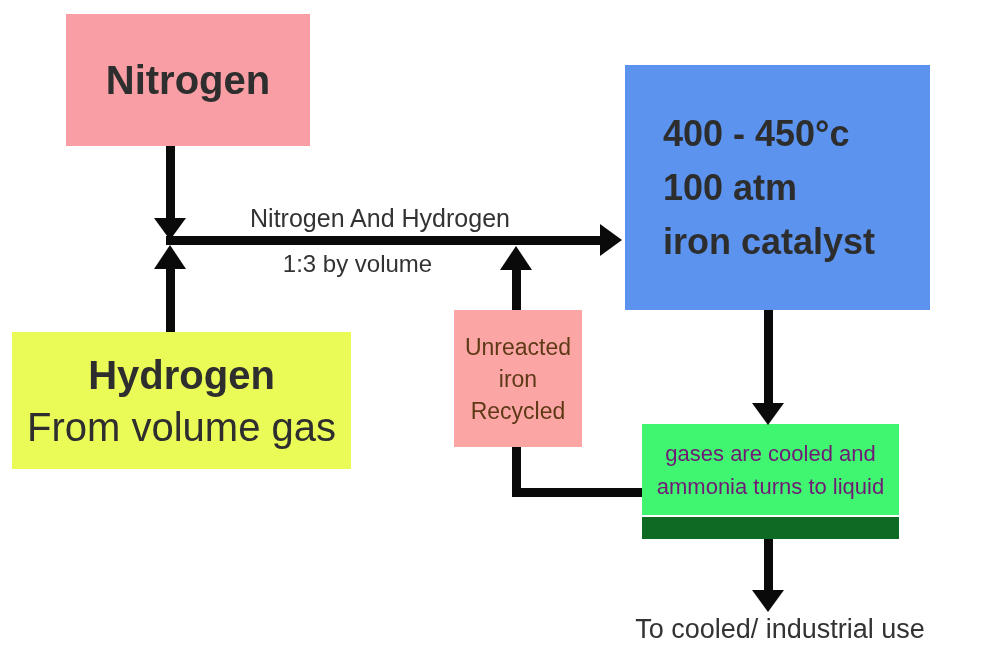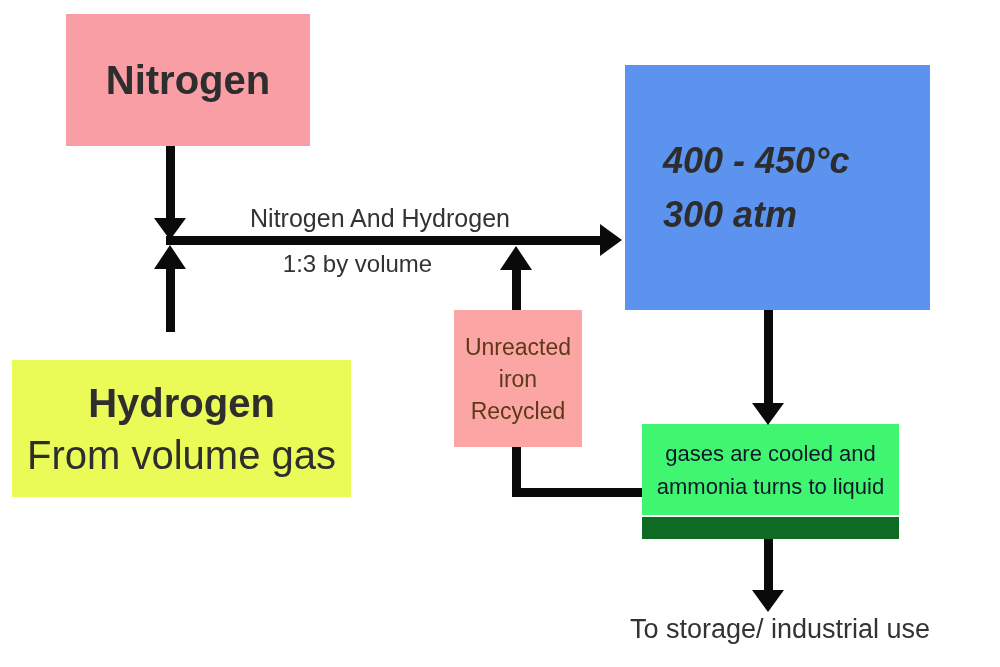--- a/index.html
+++ b/index.html
@@ -26,50 +26,49 @@
 
   
   .box-nitrogen {
     left: 66px; top: 14px; width: 244px; height: 132px;
     background: #f89ea4;
     font-size: 40px; line-height: 52px; color: #2e2e2e;
   }
   .box-hydrogen {
     left: 12px; top: 332px; width: 339px; height: 137px;
     background: #eafa57;
-    font-size: 40px; line-height: 52px; color: #2e2e2e; margin-top: 28px;
+    font-size: 40px; line-height: 52px; color: #2e2e2e;
   }
   .box-title { font-weight: bold; }
 
   
   .box-reactor {
     left: 625px; top: 65px; width: 305px; height: 245px;
     background: #5b93ee;
     align-items: flex-start;
     padding-left: 38px;
     font-size: 36px; font-weight: bold; line-height: 54px;
     color: #2d2d2d;
     text-align: left;
-    font-style: italic;
   }
 
   
   .box-recycle {
     left: 454px; top: 310px; width: 128px; height: 137px;
     background: #fca5a5;
     font-size: 23px; line-height: 32px;
     color: #5d3916;
   }
 
   
   .box-condenser {
     left: 642px; top: 424px; width: 257px; height: 91px;
     background: #40f671;
     font-size: 22px; line-height: 33px;
-    color: #0f172a;
+    color: #701a75;
   }
   .condenser-bar {
     position: absolute;
     left: 642px; top: 517px; width: 257px; height: 22px;
     background: #0e6b23;
   }
 
   
   .lbl { position: absolute; color: #333333; text-align: center; }
   .lbl-mix-top    { left: 240px; top: 204px; width: 280px; font-size: 25px; }
@@ -115,38 +114,39 @@
     <div class="box-title">Nitrogen</div>
   </div>
 
   <div class="box box-hydrogen">
     <div class="box-title">Hydrogen</div>
     <div>From volume gas</div>
   </div>
 
   <div class="box box-reactor">
     <div>400 - 450°c</div>
-    <div>300 atm</div>
+    <div>100 atm</div>
+    <div>iron catalyst</div>
   </div>
 
   <div class="box box-recycle">
     <div>Unreacted</div>
     <div>iron</div>
     <div>Recycled</div>
   </div>
 
   <div class="box box-condenser">
     <div>gases are cooled and</div>
     <div>ammonia turns to liquid</div>
   </div>
   <div class="condenser-bar"></div>
 
   <div class="lbl lbl-mix-top">Nitrogen And Hydrogen</div>
   <div class="lbl lbl-mix-bottom">1:3 by volume</div>
-  <div class="lbl lbl-output">To storage/ industrial use</div>
+  <div class="lbl lbl-output">To cooled/ industrial use</div>
 
   <div class="line n-vline"></div>
   <div class="tri tri-down n-head"></div>
 
   <div class="line h-vline"></div>
   <div class="tri tri-up h-head"></div>
 
   <div class="line mix-hline"></div>
   <div class="tri tri-right mix-head"></div>
 

